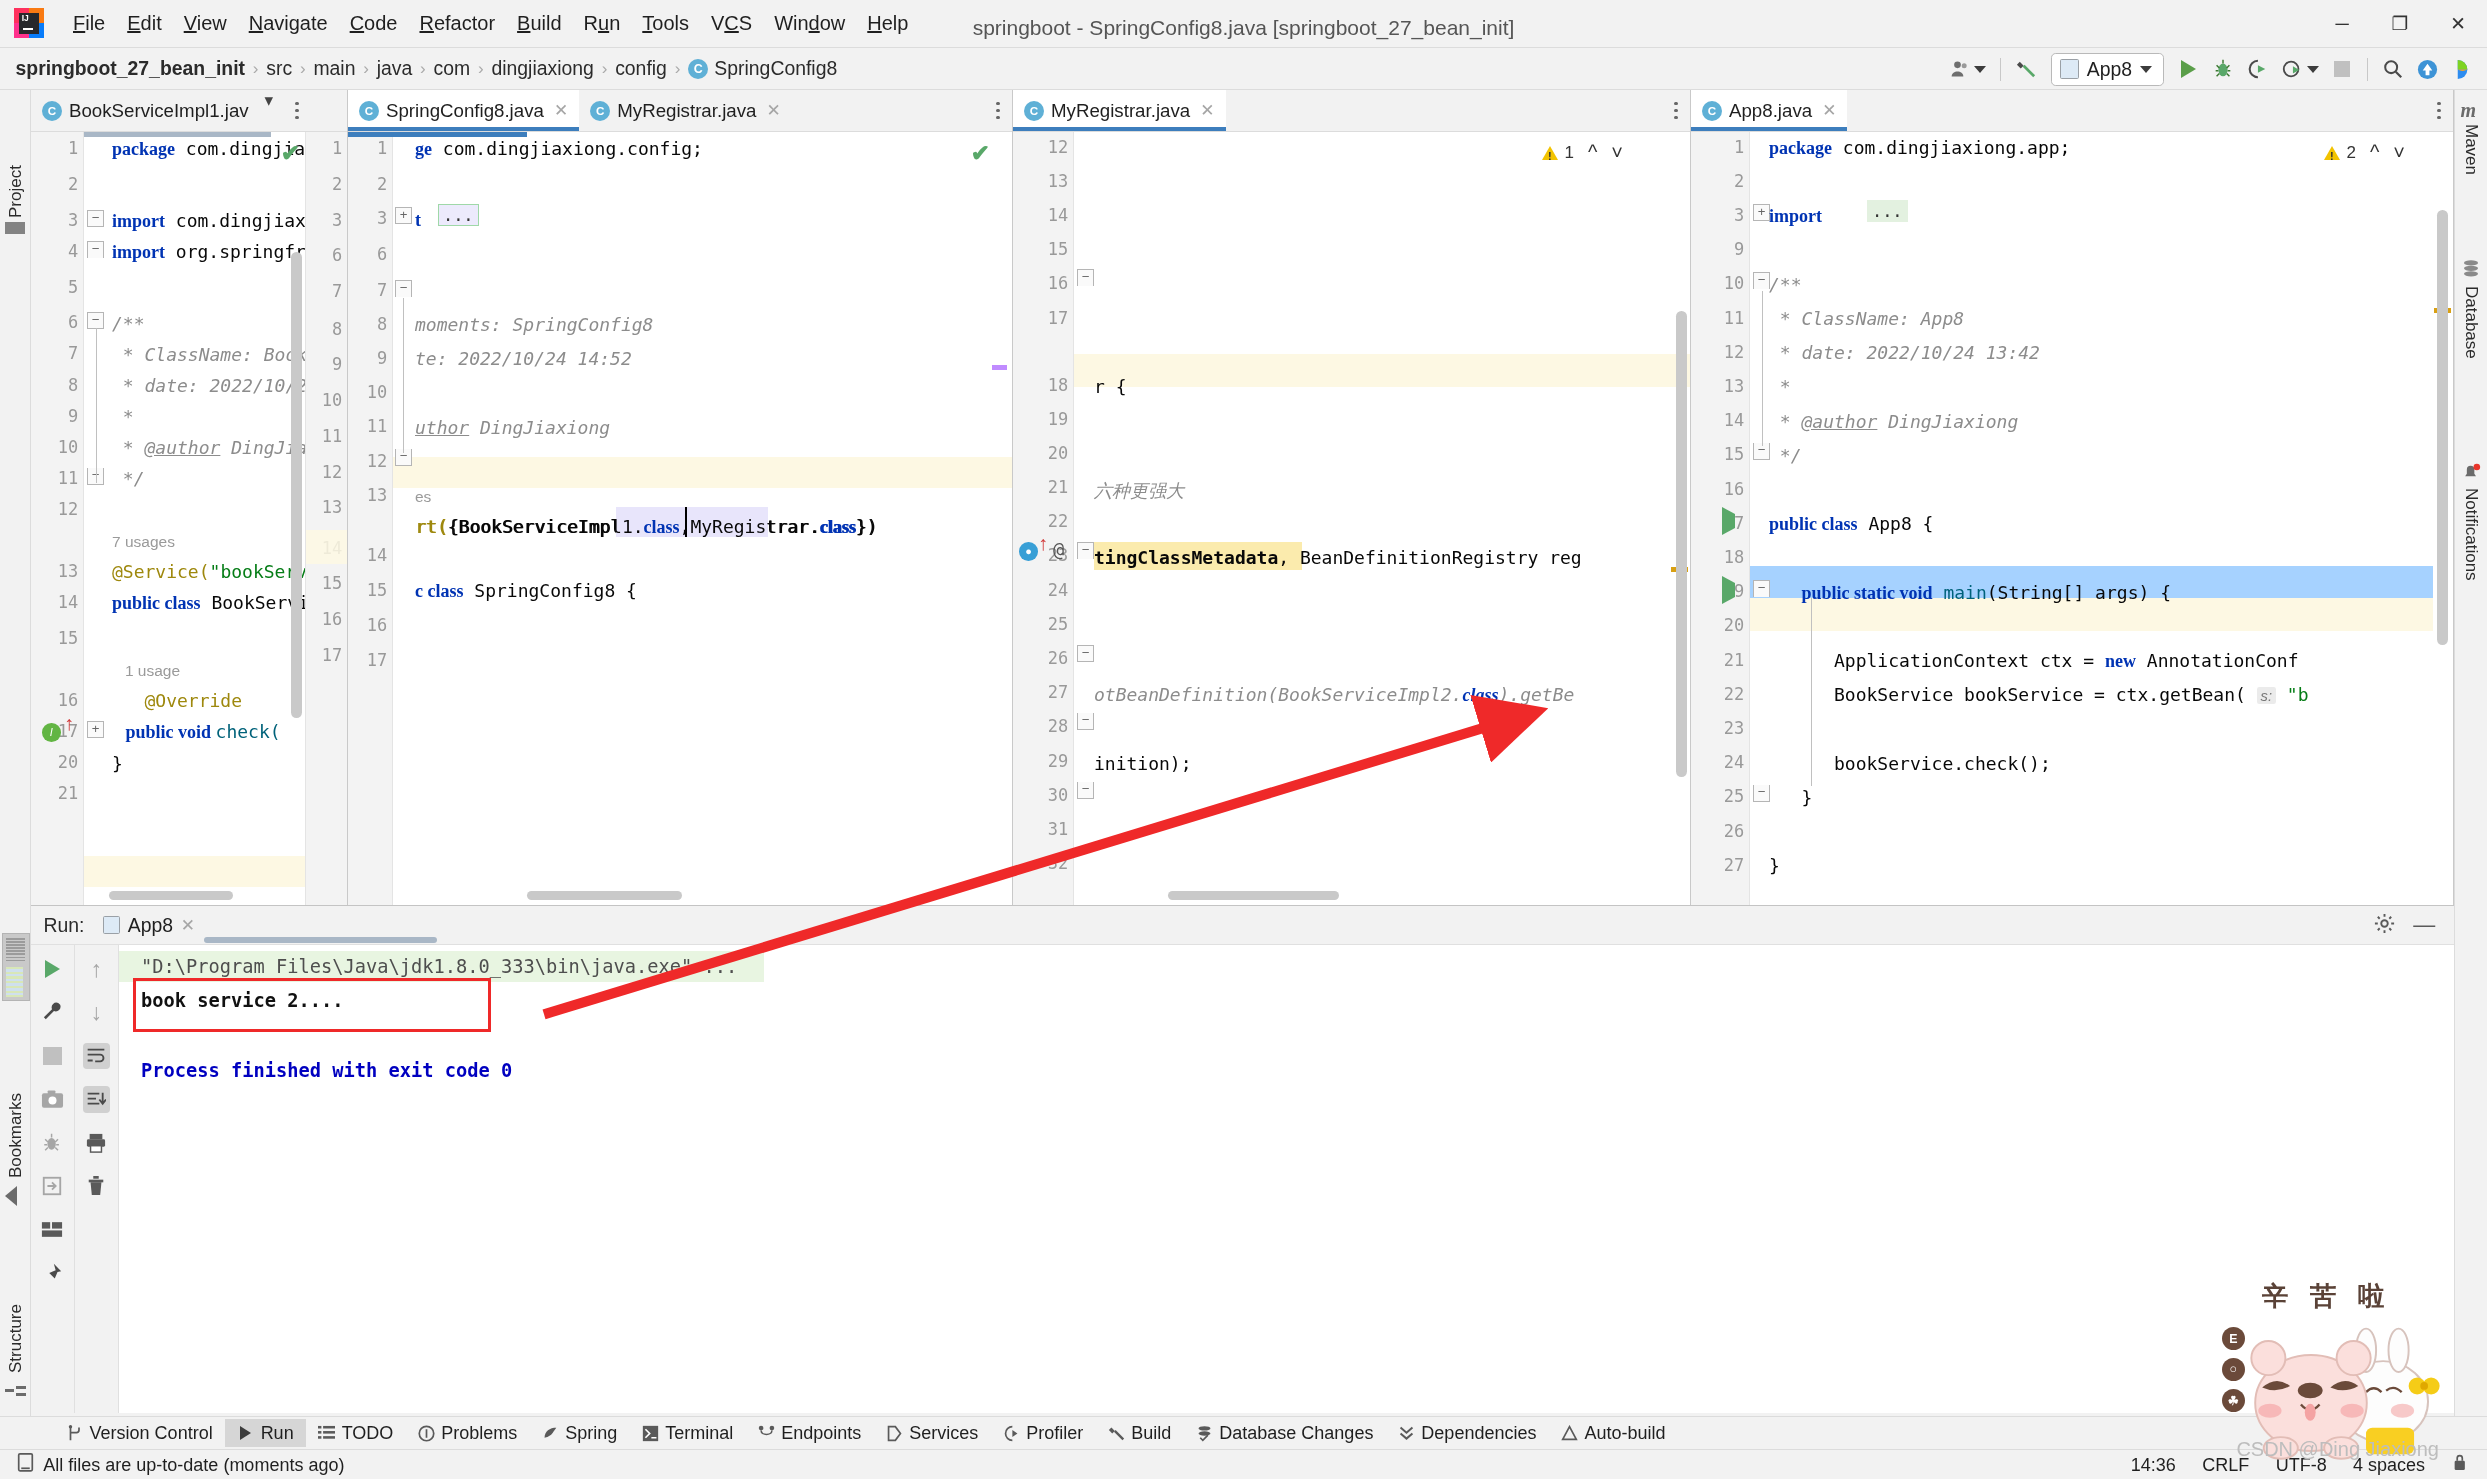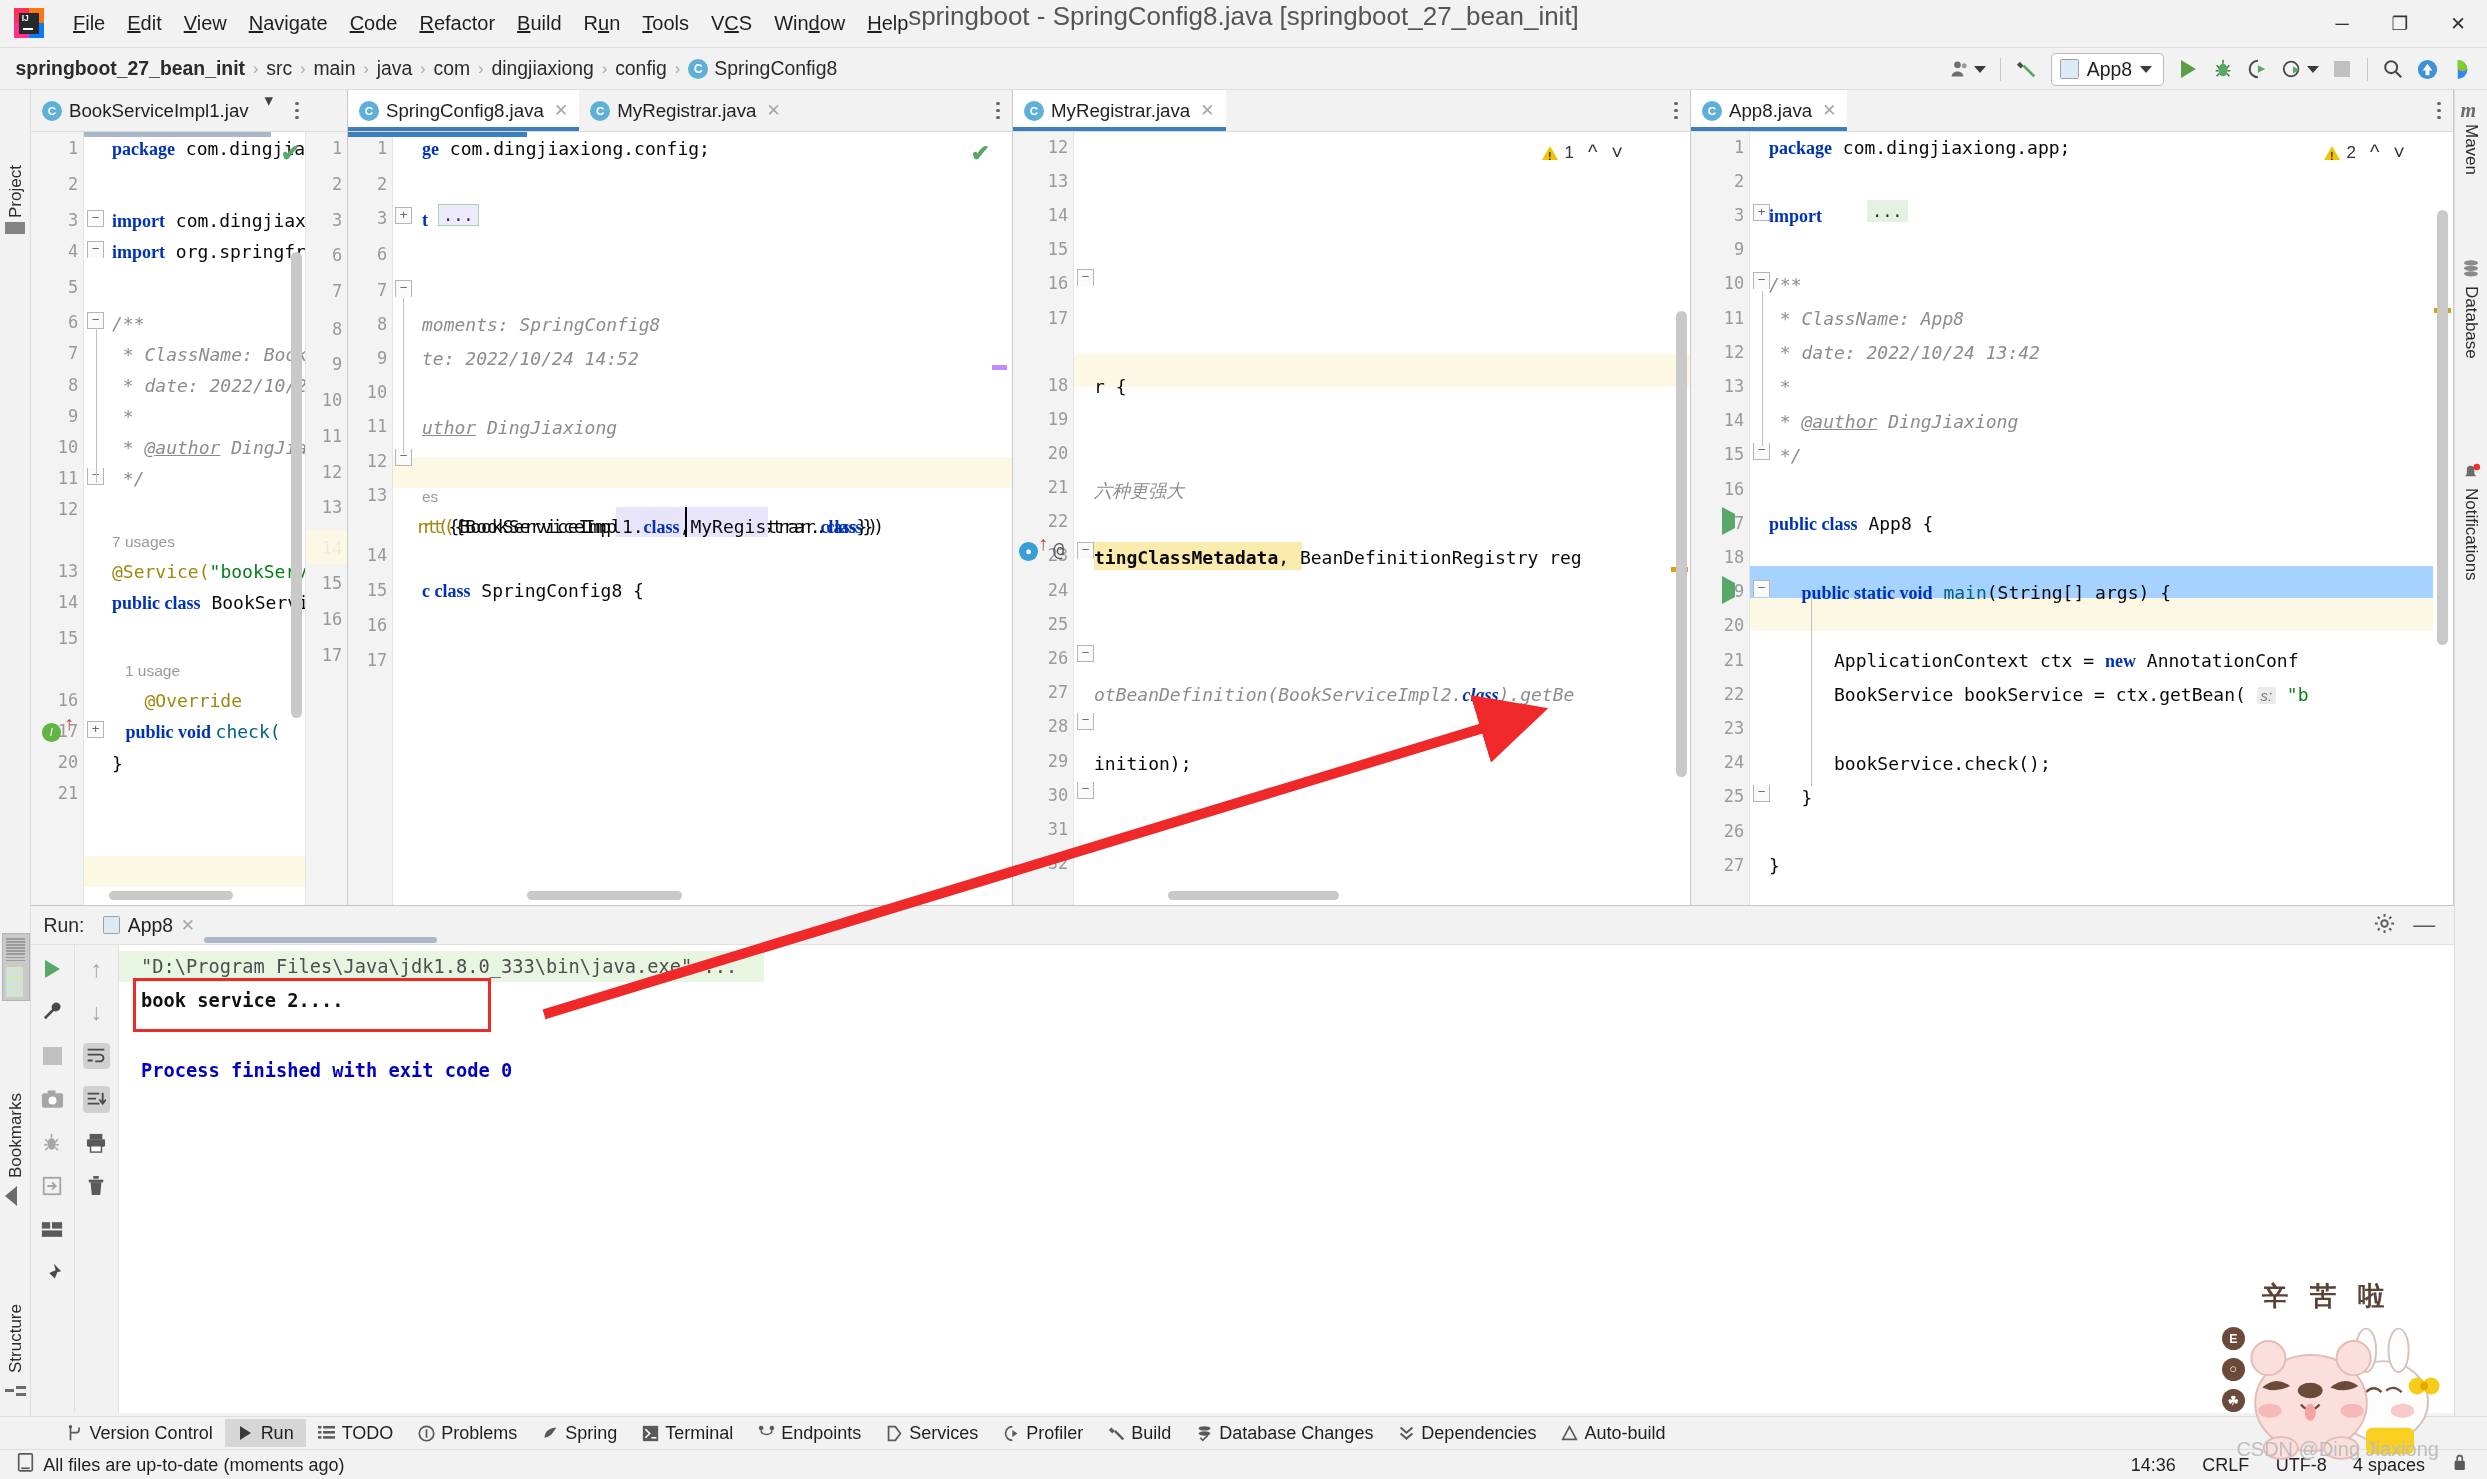--- a/index.html
+++ b/index.html
@@ -35,23 +35,23 @@
   }
   .ij-logo .inner::after{
     content:""; position:absolute; left:3.9px; bottom:3.9px; width:10px; height:2.3px; background:#fff;
   }
   .menubar { display: flex; align-items: center; gap: 0px; }
   .menu-item {
     font-size: 20px; color: #1f1f1f; padding: 4.7px 11px; white-space: nowrap;
   }
   .menu-item u { text-decoration: underline; }
   .win-title {
-    position: absolute; left: 0; right: 0; top: 0; height: 32px;
+    position: absolute; left: 0; right: 0; top: 12px; height: 32px;
     display: flex; align-items: center; justify-content: center;
-    font-size: 26px; color: #555; pointer-events: none;
+    font-size: 21px; color: #555; pointer-events: none;
   }
   .win-ctrls {
     position: absolute; right: 0; top: 0; height: 48px; display: flex;
     align-items: center;
   }
   .win-btn {
     width: 58px; height: 48px; display: flex; align-items: center; justify-content: center;
     color: #333; font-size: 18.7px;
   }
 
@@ -593,21 +593,21 @@
           <div class="lnum" style="top:413px">14</div>
           <div class="lnum" style="top:448px">15</div>
           <div class="lnum" style="top:483px">16</div>
           <div class="lnum" style="top:518px">17</div>
         </div>
         <div class="fold" style="left:47px;top:75px;">+</div>
         <div class="fold" style="left:47px;top:148px;border-bottom:none;">−</div>
         <div class="fold" style="left:47px;top:317px;border-top:none;">−</div>
         <div class="foldline" style="left:55px;top:166px;height:155px;"></div>
 
-        <div class="code" style="left:74px;top:4.7px;">
+        <div class="code" style="left:67px;top:4.7px;">
           <div class="cl" style="top:1.6px"><span class="kw">ge</span> <span class="plain">com.dingjiaxiong.config;</span></div>
           <div class="cl" style="top:72px"><span class="kw">t</span> </div>
           <div class="cl" style="top:177px"><span class="cmt">moments: SpringConfig8</span></div>
           <div class="cl" style="top:211px"><span class="cmt">te: 2022/10/24 14:52</span></div>
           <div class="cl" style="top:280px"><span class="cmt"><u>uthor</u> DingJiaxiong</span></div>
           <div class="cl" style="top:348px"><span class="usages">es</span></div>
           <div class="cl" style="top:379px"><span class="ann">rt(</span><span class="plain">{BookServiceImpl1.</span><span class="kw">class</span><span class="plain">,MyRegistrar.</span><span class="kw">class</span><span class="plain">})</span></div>
           <div class="cl" style="top:443px"><span class="kw">c class</span> <span class="plain">SpringConfig8 {</span></div>
         </div>
         <div class="ellipsis-box" style="left:90px;top:72px;">...</div>

